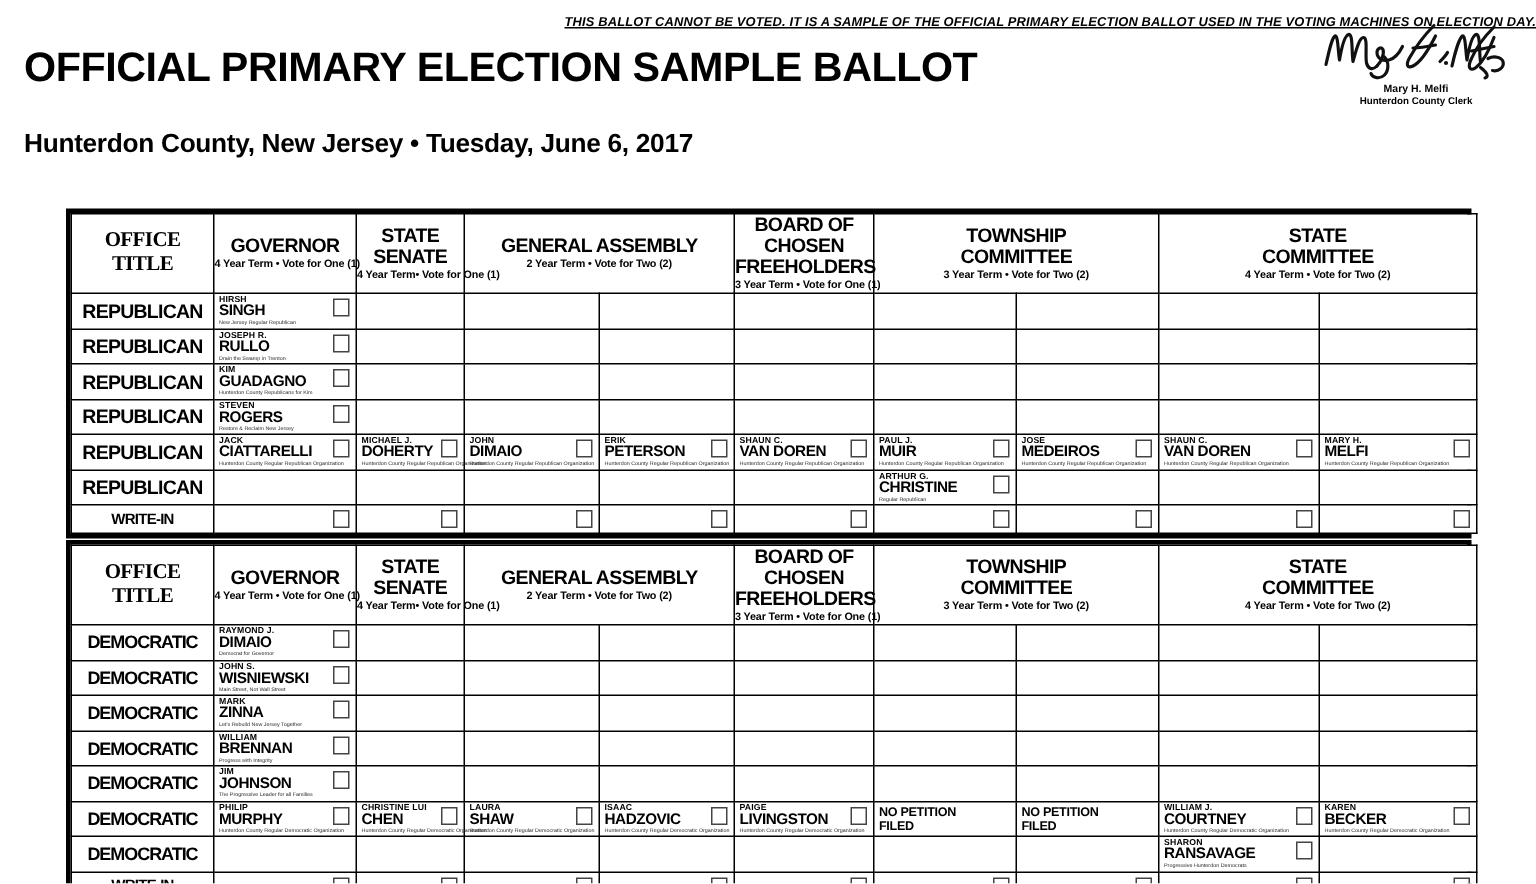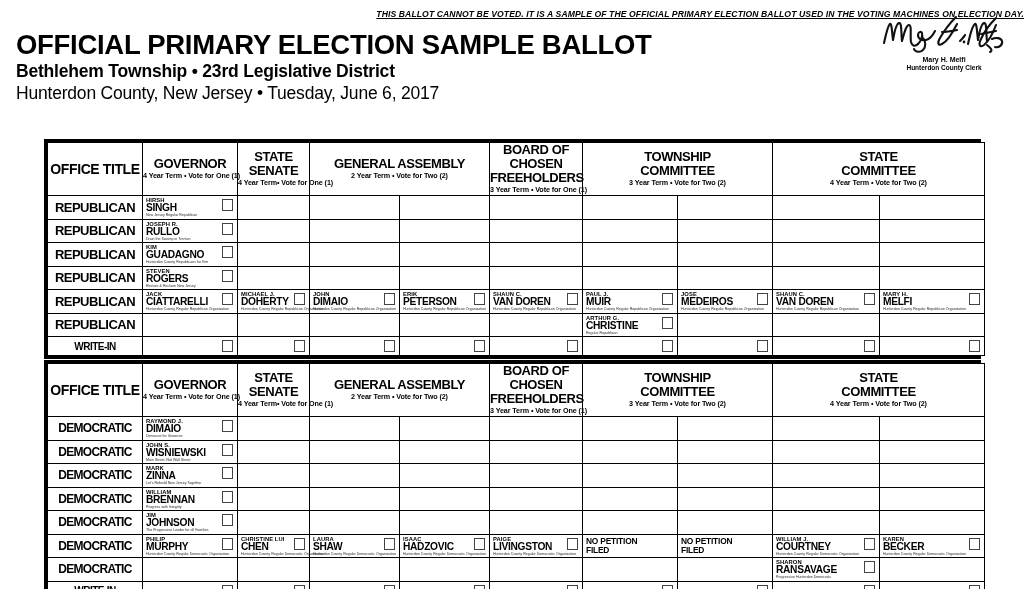--- a/index.html
+++ b/index.html
@@ -43,24 +43,25 @@
   }
   .t2 {
     font-size: 17.5px;
     font-weight: bold;
     letter-spacing: -0.2px;
     line-height: 22px;
     white-space: nowrap;
   }
   .t3 {
     font-size: 17.5px;
-    font-weight: normal;
+    font-weight: bold;
     letter-spacing: -0.2px;
     line-height: 22px;
     white-space: nowrap;
+    margin-top: 24px;
   }
 
   
   .sig-wrap {
     position: absolute;
     right: 14px; top: 12px;
     width: 132px;
     text-align: center;
   }
   .sig-svg { display:block; margin: 0 auto; }
@@ -100,21 +101,21 @@
   }
 
   
   .office-col {
     width: 95px;
     text-align: center;
     vertical-align: middle !important;
     font-weight: bold;
     letter-spacing: -0.4px;
   }
-  .office-col.hdr { font-size: 14px; }
+  .office-col.hdr { font-size: 14px; font-family: Liberation Serif, serif; }
   .party-lbl {
     font-size: 13px;
     letter-spacing: -0.5px;
   }
   .party-lbl.dem { font-size: 12px; letter-spacing: -0.7px; }
   .writein-lbl { font-size: 10px; letter-spacing: -0.5px; }
 
   
   .hdr-cell {
     text-align: center;
@@ -193,21 +194,20 @@
 </style>
 </head>
 <body>
 
 <div id="page">
 
   <div class="notice">THIS BALLOT CANNOT BE VOTED. IT IS A SAMPLE OF THE OFFICIAL PRIMARY ELECTION BALLOT USED IN THE VOTING MACHINES ON ELECTION DAY.</div>
 
   <div class="title-block">
     <div class="t1">OFFICIAL PRIMARY ELECTION SAMPLE BALLOT</div>
-    <div class="t2">Bethlehem Township • 23rd Legislative District</div>
     <div class="t3">Hunterdon County, New Jersey • Tuesday, June 6, 2017</div>
   </div>
 
   <div class="sig-wrap">
     <svg class="sig-svg" width="128" height="42" viewBox="0 0 128 42">
       <g fill="none" stroke="#111" stroke-width="2.1" stroke-linecap="round" stroke-linejoin="round">
         <path d="M4 31 C6 22 8 13 10 12 C12 11 12 22 13 28 C14 22 16 12 19 11 C22 10 21 22 22 29 C24 22 26 13 29 13 C32 13 30 24 31 30 C32 34 35 35 38 32"></path>
         <path d="M38 32 C41 29 43 24 42 21 C41 19 38 20 38 23 C38 27 42 29 46 28 C50 27 53 23 55 19"></path>
         <path d="M43 26 C46 29 46 35 43 38 C40 41 35 40 34 37"></path>
         <path d="M76 5 C70 11 64 19 60 26 C57 31 58 34 62 32 C68 29 73 20 77 12"></path>

